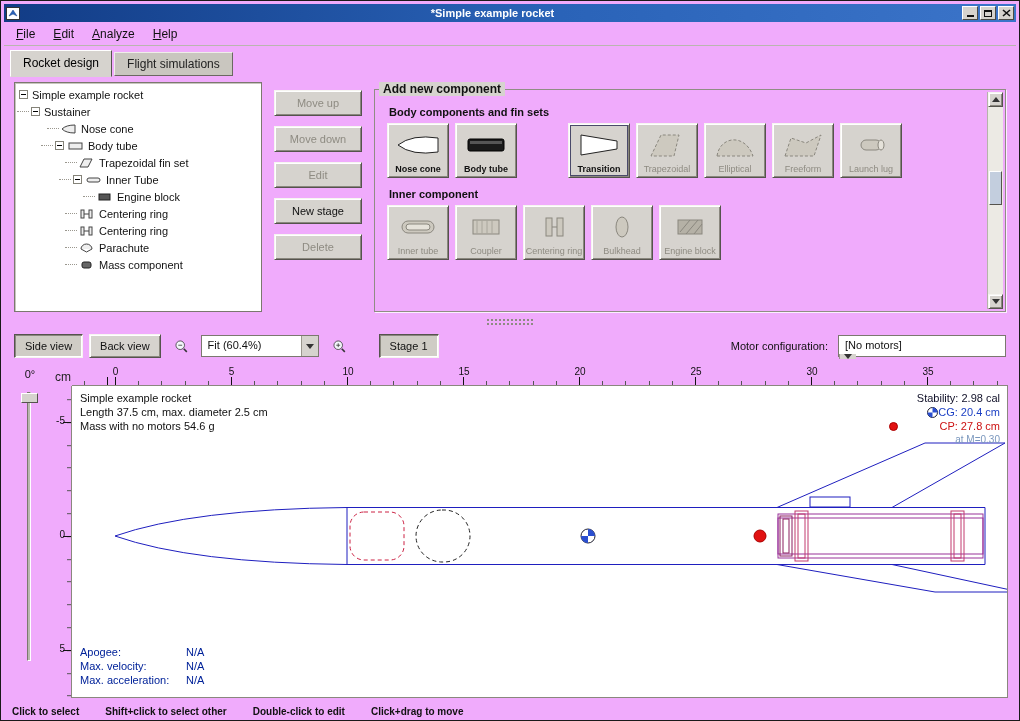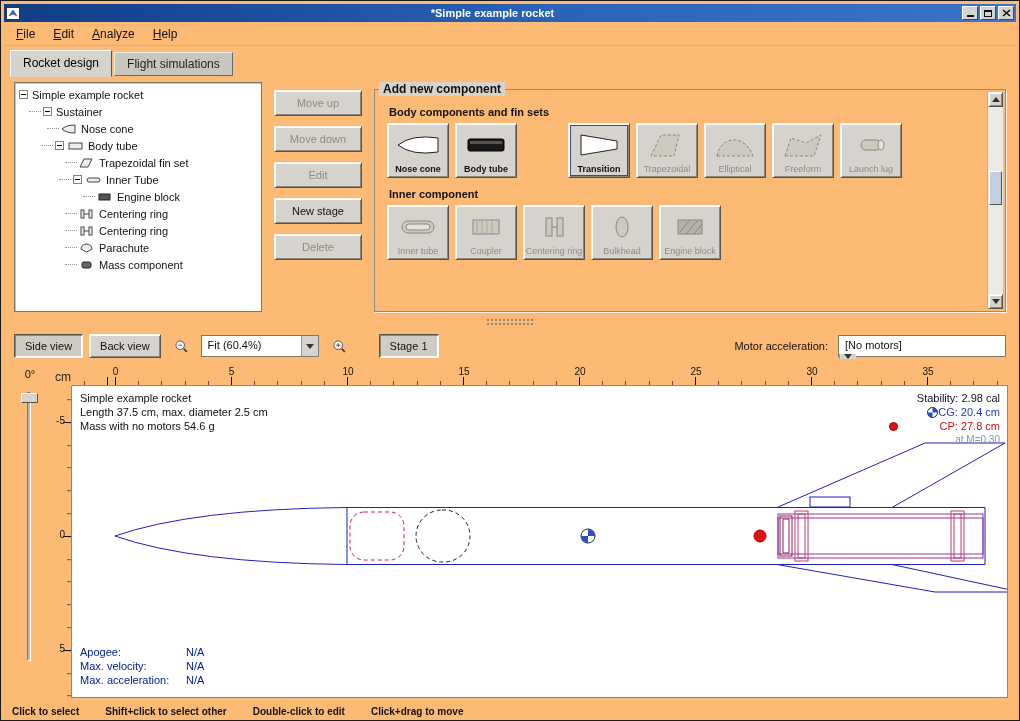--- a/index.html
+++ b/index.html
@@ -1,17 +1,17 @@
 <!DOCTYPE html>
 <html><head>
 <meta charset="utf-8">
 <style>
   * { box-sizing: border-box; }
   body { margin:0; font-family:"Liberation Sans", sans-serif; background:#777; }
-  .window{ width:1020px; height:721px; background:#fdba74; border:1px solid #1a1a1a;
+  .window{ width:1020px; height:721px; background:#f0abfc; border:1px solid #1a1a1a;
            padding:3px; display:flex; flex-direction:column; overflow:hidden; }
 
   
   .titlebar{ height:18px; background:linear-gradient(90deg,#123c86,#2a63b8 55%,#3b74c9);
              display:flex; align-items:center; padding:0 2px; flex:0 0 auto; }
   .win-icon{ width:14px; height:13px; background:#fff; border:1px solid #333; margin-right:3px;
              display:flex;align-items:center;justify-content:center; }
   .win-icon svg{display:block}
   .title-text{ flex:1; text-align:center; color:#fff; font-size:11px; font-weight:bold;
                line-height:18px; overflow:hidden; white-space:nowrap; }
@@ -172,21 +172,21 @@
     <span class="tab inactive">Flight simulations</span>
   </div>
 
   <div class="top-section">
 
     <div class="tree-panel">
       <div class="tree-row" style="padding-left:2px">
         <span class="exp"></span>
         <span class="tree-label">Simple example rocket</span>
       </div>
-      <div class="tree-row" style="padding-left:12px">
+      <div class="tree-row" style="">
         <span class="tln"></span>
           <span class="exp"></span>
         <span class="tree-label">Sustainer</span>
       </div>
       <div class="tree-row" style="padding-left:30px">
         <span class="tln"></span>
         <span class="t-icon">
             <svg width="15" height="10" viewBox="0 0 15 10">
               <path d="M1,5 Q5,1 14,1 L14,9 Q5,9 1,5 Z" fill="#eee" stroke="#444"></path>
             </svg>
@@ -435,21 +435,21 @@
       <svg width="18" height="18" viewBox="0 0 18 18">
           <circle cx="8" cy="8" r="5.5" fill="#f3f6fb" stroke="#333"></circle>
           <line x1="12.5" y1="12.5" x2="16.5" y2="16.5" stroke="#333" stroke-width="2"></line>
           <line x1="5.5" y1="8" x2="10.5" y2="8" stroke="#333"></line>
           <line x1="8" y1="5.5" x2="8" y2="10.5" stroke="#333"></line>
         </svg>
     </button>
     <span class="tb-spacer"></span>
     <button class="btn tb-btn pressed">Stage 1</button>
     <span class="tb-flex"></span>
-    <span class="motor-label">Motor acceleration:</span>
+    <span class="motor-label">Motor configuration:</span>
     <span class="combo motor-combo">
       <span class="val">[No motors]</span>
       <span class="arrow">
           <span class="tri-down"></span>
         </span>
     </span>
   </div>
 
   <div class="view-area">
     <div class="rot-col">

